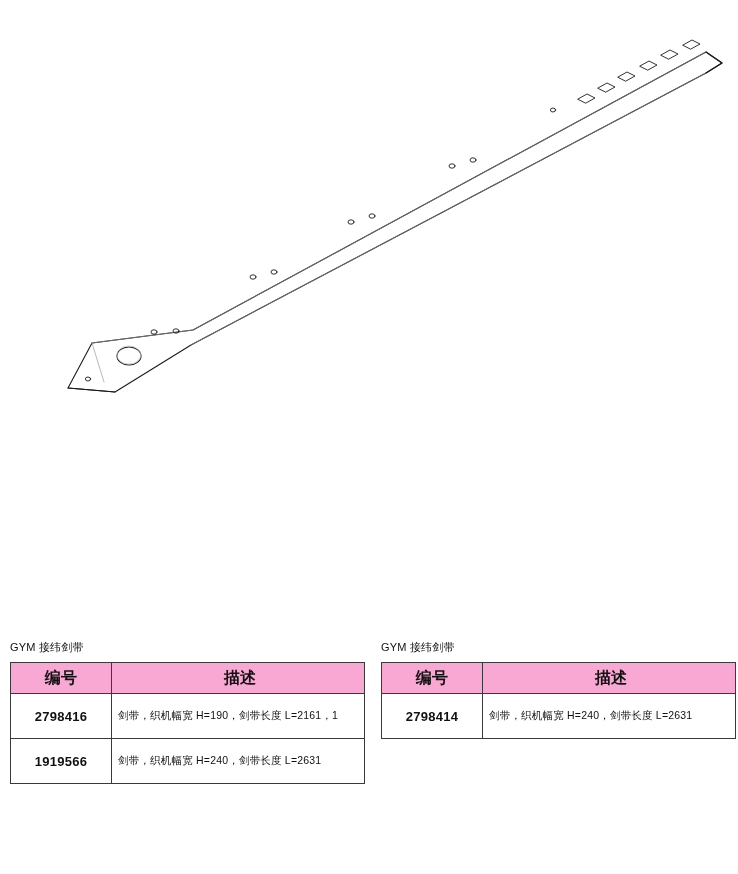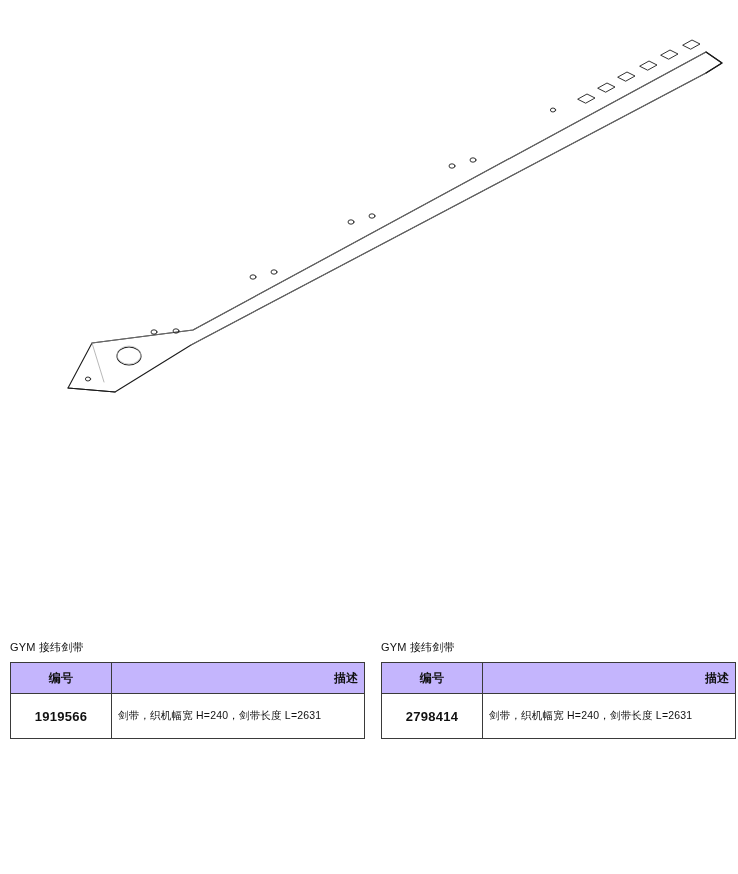--- a/index.html
+++ b/index.html
@@ -57,28 +57,28 @@
     background: #fff;
   }
   table.parts td {
     border: 1px solid #3a3a3a;
     height: 44px;
     vertical-align: middle;
     padding: 0 6px;
   }
   table.parts tr.head td {
     height: 30px;
-    background: #c4b5fd;
+    background: #f9a8d4;
     text-align: center;
-    font-size: 12px;
+    font-size: 16px;
     font-weight: bold;
     color: #111;
   }
   table.parts tr.head td.desc-head {
-    text-align: right;
+    text-align: center;
     padding-left: 10px;
     margin-top: 24px;
   }
   td.col-code {
     width: 88px;
     text-align: center;
     font-size: 13px;
     font-weight: bold;
     letter-spacing: 0.3px;
     color: #111;
@@ -136,20 +136,24 @@
 
   <div class="table-block left">
     <div class="block-caption">GYM  接纬剑带</div>
     <table class="parts">
       <tbody>
           <tr class="head">
         <td class="col-code">编号</td>
         <td class="desc-head">描述</td>
       </tr>
       <tr>
+        <td class="col-code">2798416</td>
+        <td class="col-desc">剑带，织机幅宽 H=190，剑带长度 L=2161，1</td>
+      </tr>
+      <tr>
         <td class="col-code">1919566</td>
         <td class="col-desc">剑带，织机幅宽 H=240，剑带长度 L=2631</td>
       </tr>
     </tbody>
       </table>
   </div>
 
   <div class="table-block right">
     <div class="block-caption">GYM  接纬剑带</div>
     <table class="parts">

